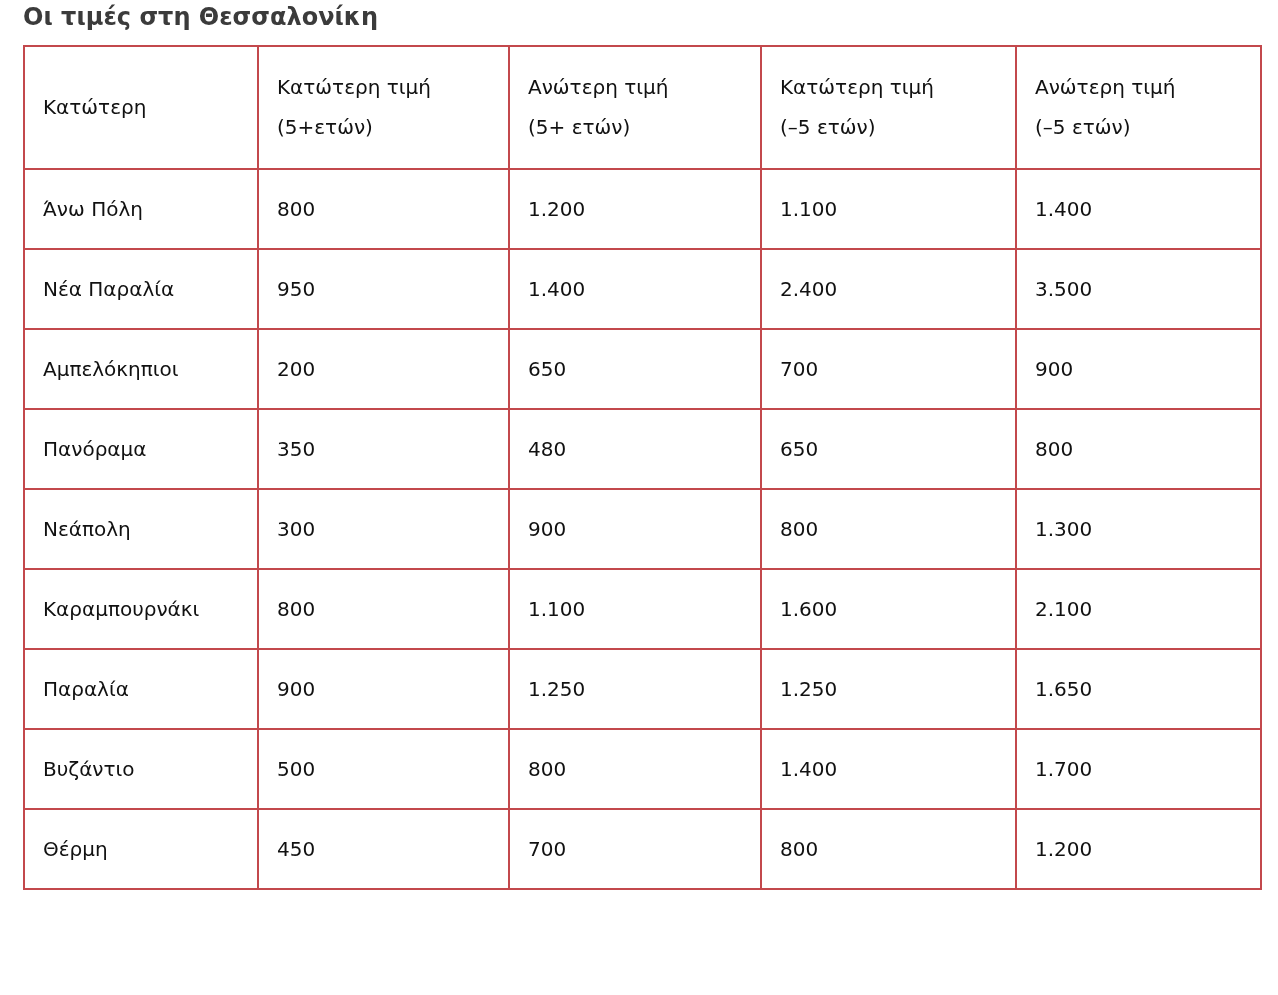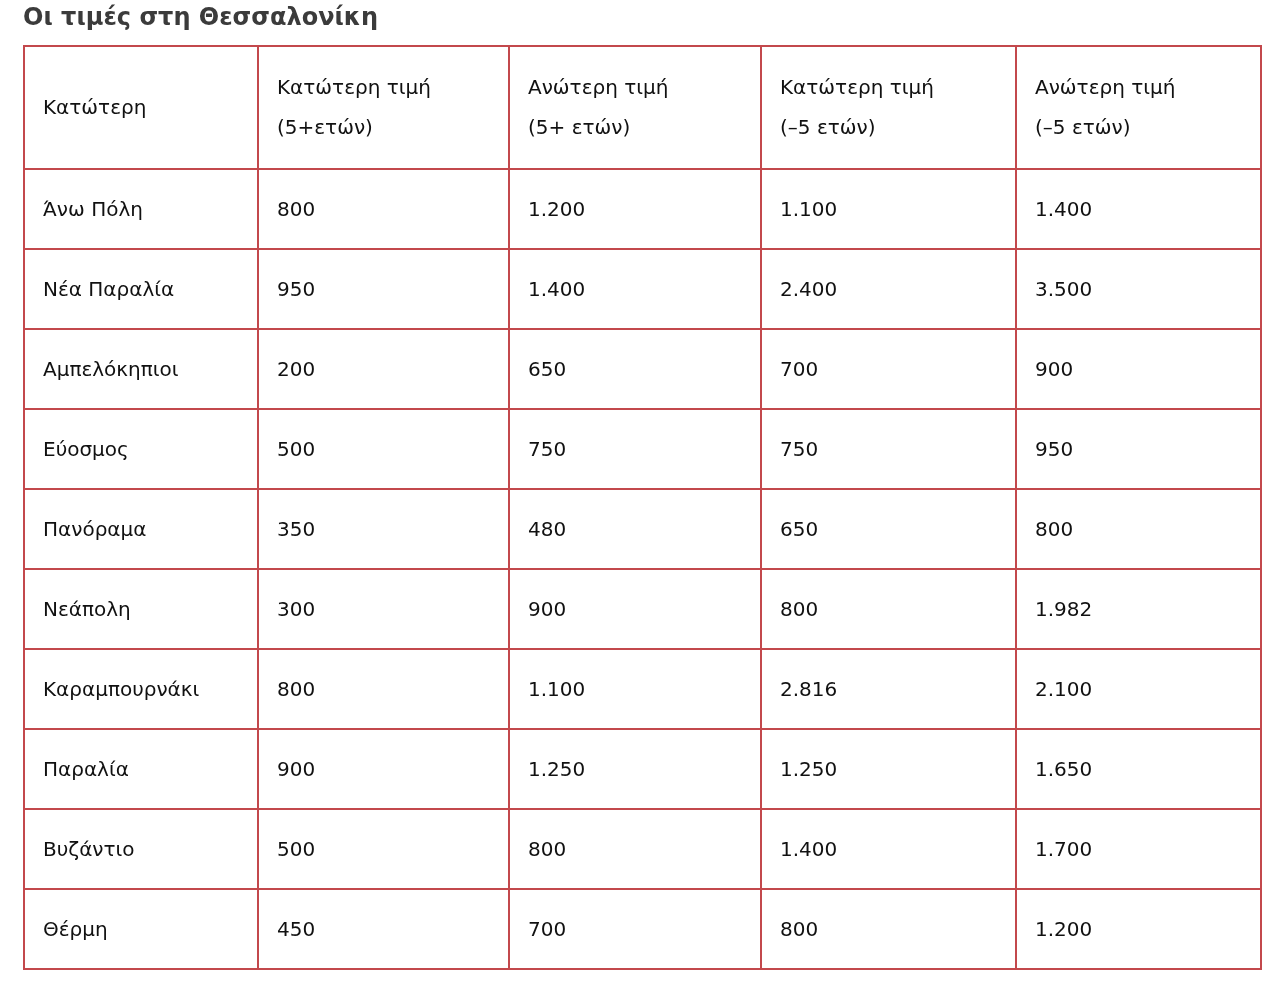--- a/index.html
+++ b/index.html
@@ -111,45 +111,38 @@
         <td>3.500</td>
       </tr>
       <tr>
         <td>Αμπελόκηπιοι</td>
         <td>200</td>
         <td>650</td>
         <td>700</td>
         <td>900</td>
       </tr>
       <tr>
-        <td>Εύοσμος</td>
-        <td>500</td>
-        <td>750</td>
-        <td>750</td>
-        <td>950</td>
-      </tr>
-      <tr>
         <td>Πανόραμα</td>
         <td>350</td>
         <td>480</td>
         <td>650</td>
         <td>800</td>
       </tr>
       <tr>
         <td>Νεάπολη</td>
         <td>300</td>
         <td>900</td>
         <td>800</td>
-        <td>1.982</td>
+        <td>1.300</td>
       </tr>
       <tr>
         <td>Καραμπουρνάκι</td>
         <td>800</td>
         <td>1.100</td>
-        <td>2.816</td>
+        <td>1.600</td>
         <td>2.100</td>
       </tr>
       <tr>
         <td>Παραλία</td>
         <td>900</td>
         <td>1.250</td>
         <td>1.250</td>
         <td>1.650</td>
       </tr>
       <tr>

